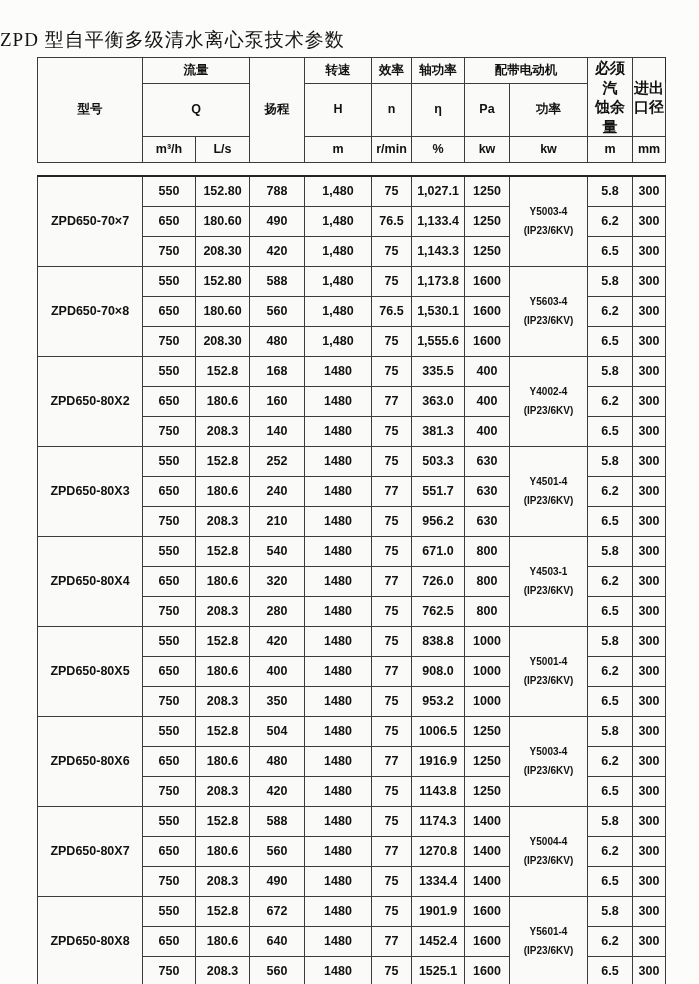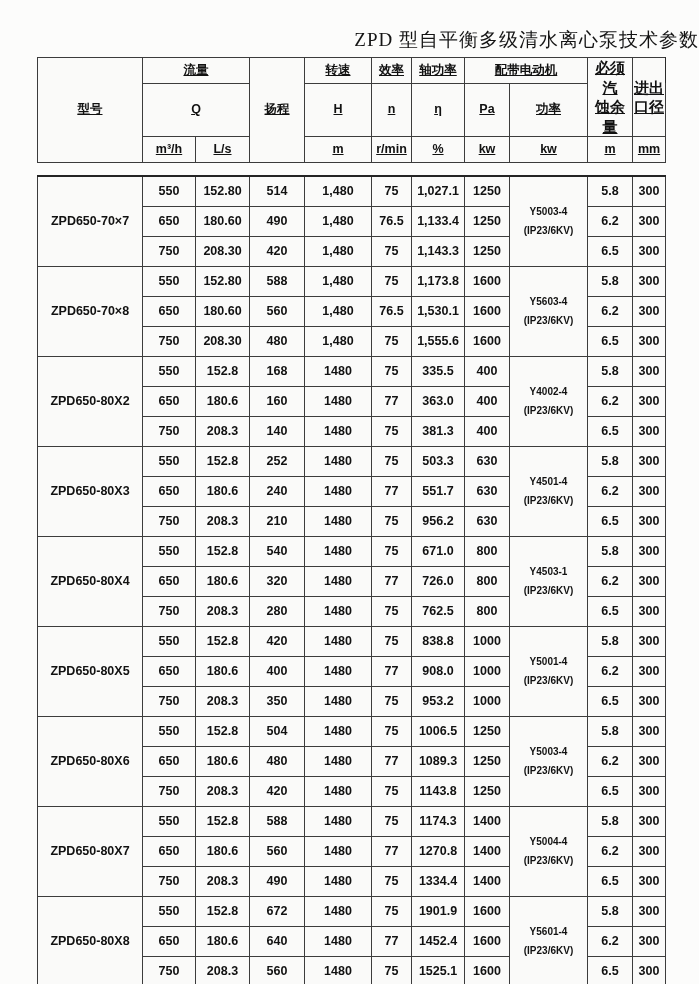--- a/index.html
+++ b/index.html
@@ -5,39 +5,39 @@
   html,body{margin:0;padding:0;}
   body{
     width:699px;height:984px;
     background:#fcfcfb;
     font-family:"Liberation Sans","DejaVu Sans",sans-serif;
     color:#1a1a1a;
     position:relative;
   }
   .page-title{
     position:absolute;top:27px;left:0;width:699px;
-    text-align:right;
+    text-align:left;
     font-family:"Liberation Serif","DejaVu Serif",serif;
     font-size:19px;font-weight:400;letter-spacing:1px;color:#141414;
     white-space:nowrap;
   }
   .tables-wrap{position:absolute;left:37px;top:57px;width:628px;}
   table.spec{
     border-collapse:collapse;table-layout:fixed;width:628px;
     background:#fafaf9;
   }
   table.spec td{
     border:1px solid #3c3c3c;
     text-align:center;vertical-align:middle;
     font-size:12.5px;font-weight:700;color:#111;
     padding:0;overflow:hidden;
     line-height:1.25;
   }
   table.head-table{border:1.5px solid #2a2a2a;}
-  table.head-table td{height:25px;text-decoration:underline;}
+  table.head-table td{height:25px;}
   table.body-table{border:1.5px solid #2a2a2a;border-top:2px solid #242424;margin-top:12px;}
   table.body-table td{height:29px;}
   td.model{font-size:11.5px;letter-spacing:0;}
   td.motor div{line-height:1.85;font-size:10px;}
   .two-line div{line-height:1.3;font-size:15px;}
 </style>
 </head>
 <body>
 
 <div class="page-title">ZPD 型自平衡多级清水离心泵技术参数</div>
@@ -111,21 +111,21 @@
         <col style="width:45px">
         <col style="width:78px">
       <col style="width:45px">
         <col style="width:33px">
     </colgroup>
     <tbody>
         <tr>
           <td rowspan="3" class="model">ZPD650-70×7</td>
           <td>550</td>
           <td>152.80</td>
-          <td>514</td>
+          <td>788</td>
           <td>1,480</td>
           <td>75</td>
           <td>1,027.1</td>
           <td>1250</td>
           <td rowspan="3" class="motor">
             <div>Y5003-4</div>
             <div>(IP23/6KV)</div>
           </td>
           <td>5.8</td>
           <td>300</td>
@@ -357,21 +357,21 @@
           </td>
           <td>5.8</td>
           <td>300</td>
         </tr>
         <tr>
           <td>650</td>
           <td>180.6</td>
           <td>480</td>
           <td>1480</td>
           <td>77</td>
-          <td>1089.3</td>
+          <td>1916.9</td>
           <td>1250</td>
           <td>6.2</td>
           <td>300</td>
         </tr>
         <tr>
           <td>750</td>
           <td>208.3</td>
           <td>420</td>
           <td>1480</td>
           <td>75</td>

